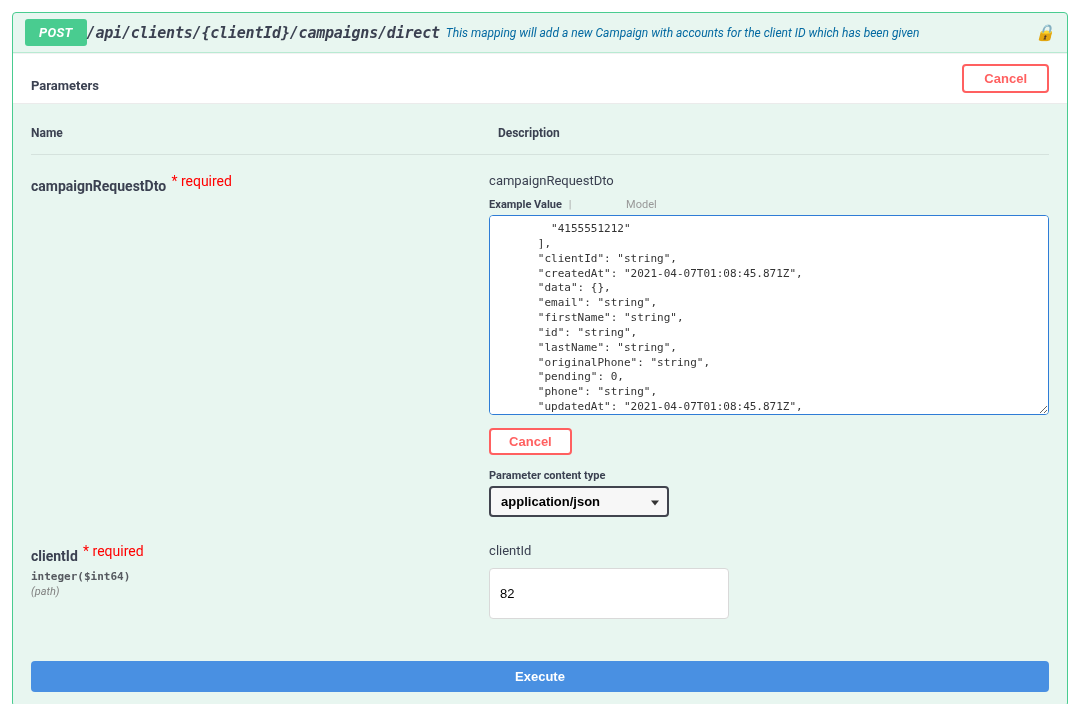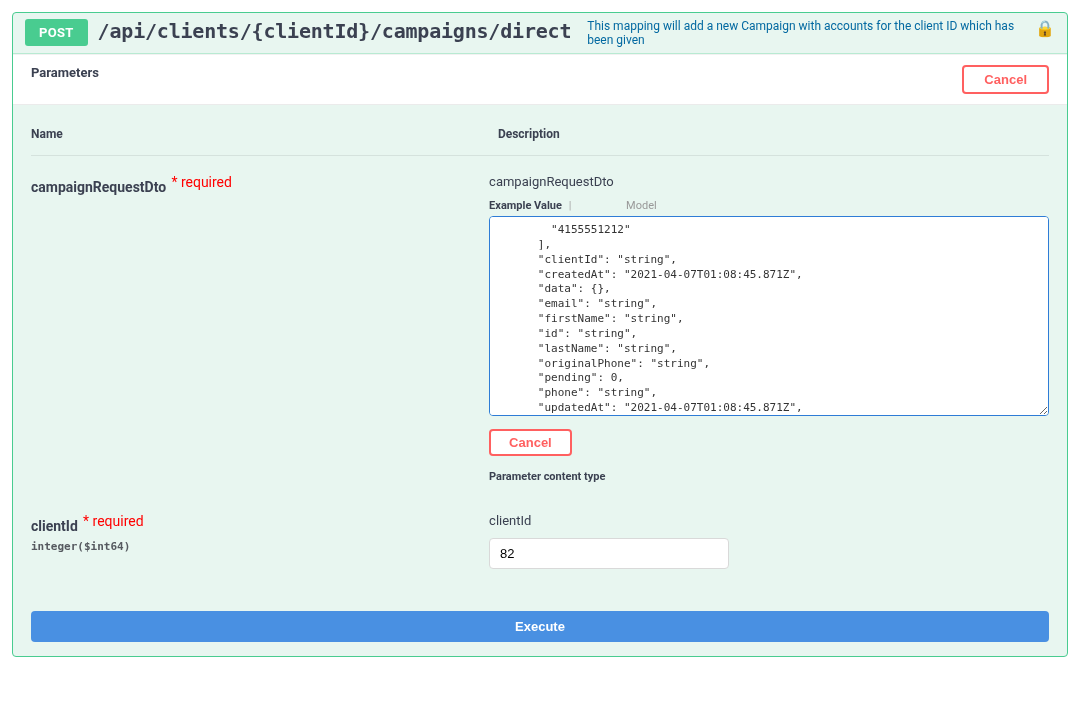--- a/index.html
+++ b/index.html
@@ -12,37 +12,37 @@
     color: #3b4151;
   }
   .container {
     border: 1px solid #49cc90;
     border-radius: 4px;
     background: #e8f6f0;
     overflow: hidden;
   }
   .header {
     display: flex;
-    align-items: flex-start;
+    align-items: center;
     padding: 6px 12px;
     border-bottom: 1px solid rgba(73,204,144,0.3);
-    gap: 10px;
+    font-style: italic;
   }
   .method-badge {
     background: #49cc90;
     color: #fff;
     font-weight: 700;
     font-size: 13px;
     padding: 6px 14px;
     border-radius: 3px;
     letter-spacing: 0.3px;
   }
   .path {
     font-family: "SFMono-Regular", Consolas, monospace;
-    font-size: 20px;
+    font-size: 15px;
     font-weight: 600;
     color: #3b4151;
     letter-spacing: -0.2px;
   }
   .summary {
     font-size: 12px;
     color: #0369a1;
     margin-left: 6px;
   }
   .lock {
@@ -50,21 +50,21 @@
     font-size: 16px;
     color: #000;
   }
   .description-bar {
     padding: 14px 18px;
     font-size: 13px;
     color: #3b4151;
   }
   .section-header {
     display: flex;
-    align-items: flex-start;
+    align-items: flex-end;
     justify-content: space-between;
     background: #fff;
     padding: 10px 18px;
     border-top: 1px solid rgba(0,0,0,0.05);
     border-bottom: 1px solid rgba(0,0,0,0.08);
     gap: 48px;
   }
   .section-title {
     font-weight: 700;
     font-size: 13px;
@@ -192,21 +192,21 @@
     transform: translateY(-30%);
     border-left: 4px solid transparent;
     border-right: 4px solid transparent;
     border-top: 5px solid #333;
     pointer-events: none;
   }
   .text-input {
     background: #fff;
     border: 1px solid #d9d9d9;
     border-radius: 4px;
-    padding: 7px 10px;
+    padding: 17px 10px;
     font-size: 13px;
     width: 240px;
   }
   .execute-btn {
     display: block;
     width: calc(100% - 36px);
     margin: 4px 18px 14px;
     background: #4990e2;
     color: #fff;
     border: none;
@@ -273,30 +273,36 @@
   ],
   "campaignType": "EVENT",
   "scheduleMessage": "string",
   "scheduledTimestamp": "2021-04-07T01:08:45.871Z",
   "useCopilot": true,
   "positiveResponses": [</textarea>
         <div>
           <button class="cancel-btn-small">Cancel</button>
         </div>
         <div class="pct-label">Parameter content type</div>
+        <div class="select-wrap">
+          <select class="content-type-select">
+            <option>application/json</option>
+          </select>
+        </div>
       </div>
     </div>
 
     <div class="param-row">
       <div class="col-name">
         <div>
           <span class="param-name">clientId</span>
           <span class="required">* required</span>
         </div>
         <div class="param-type">integer($int64)</div>
+        <div class="param-in">(path)</div>
       </div>
       <div class="col-desc">
         <div class="desc-text">clientId</div>
         <input class="text-input" type="text" value="82" style="">
       </div>
     </div>
   </div>
 
   <button class="execute-btn">Execute</button>
 

